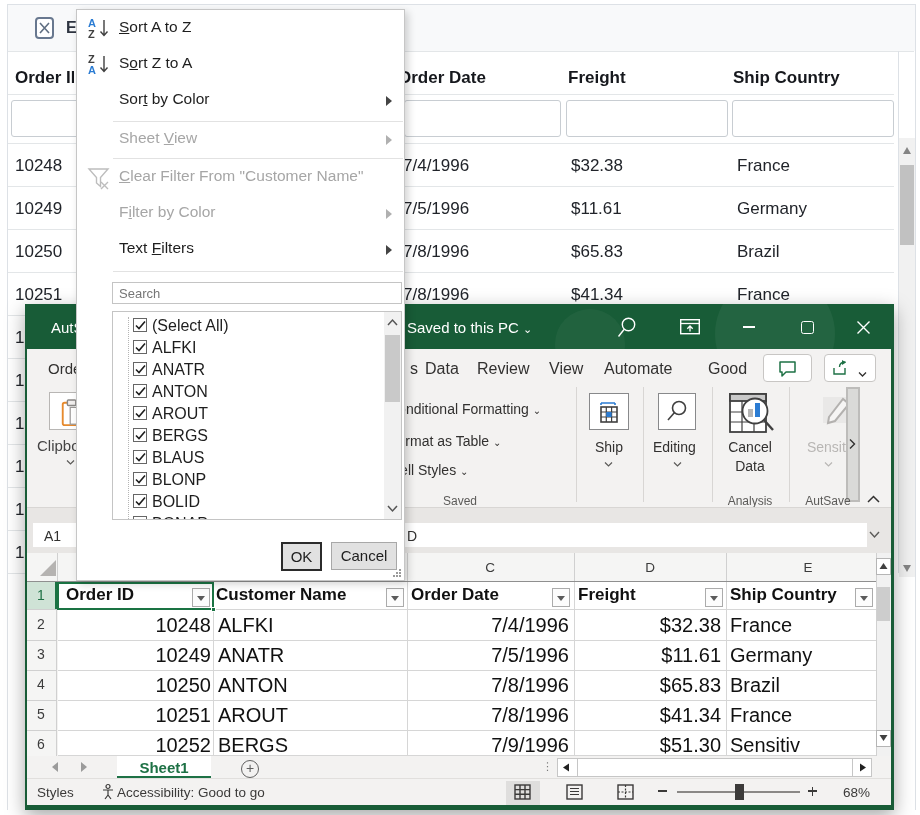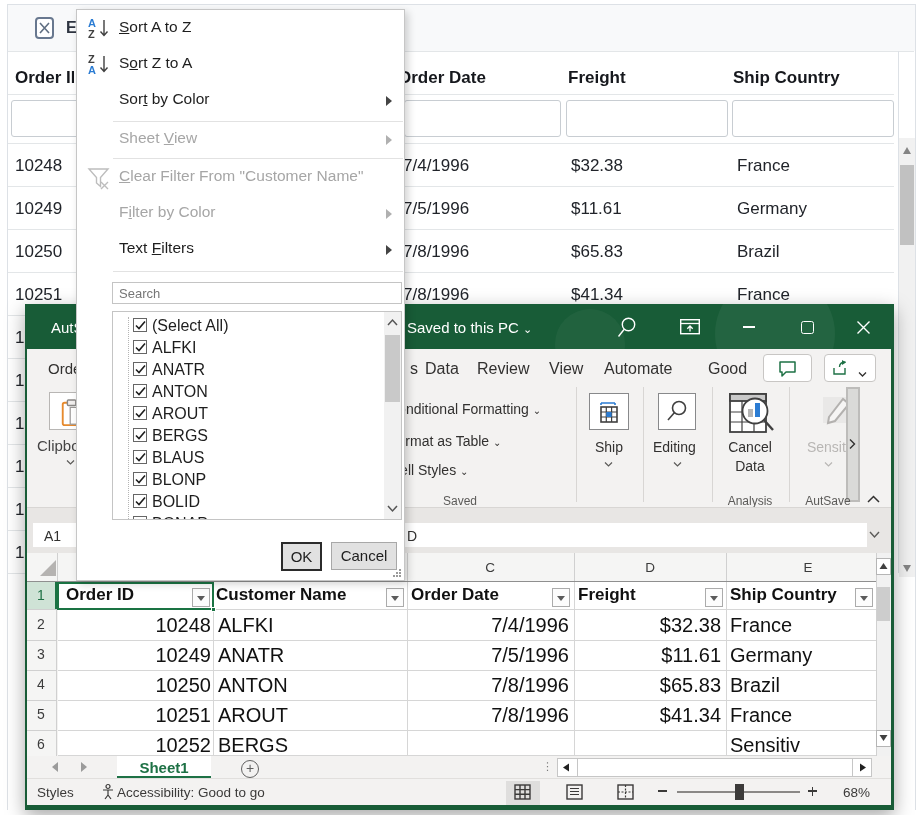--- a/index.html
+++ b/index.html
@@ -280,24 +280,26 @@
     <div class="a cell" style="left:32px;top:426px;width:154px;text-align:right;">10252</div>
     <div class="a cell" style="left:193px;top:306px;">ALFKI</div>
     <div class="a cell" style="left:193px;top:336px;">ANATR</div>
     <div class="a cell" style="left:193px;top:366px;">ANTON</div>
     <div class="a cell" style="left:193px;top:396px;">AROUT</div>
     <div class="a cell" style="left:193px;top:426px;">BERGS</div>
     <div class="a cell" style="left:400px;top:306px;width:144px;text-align:right;">7/4/1996</div>
     <div class="a cell" style="left:400px;top:336px;width:144px;text-align:right;">7/5/1996</div>
     <div class="a cell" style="left:400px;top:366px;width:144px;text-align:right;">7/8/1996</div>
     <div class="a cell" style="left:400px;top:396px;width:144px;text-align:right;">7/8/1996</div>
+    <div class="a cell" style="left:400px;top:426px;width:144px;text-align:right;">7/9/1996</div>
     <div class="a cell" style="left:560px;top:306px;width:136px;text-align:right;">$32.38</div>
     <div class="a cell" style="left:560px;top:336px;width:136px;text-align:right;">$11.61</div>
     <div class="a cell" style="left:560px;top:366px;width:136px;text-align:right;">$65.83</div>
     <div class="a cell" style="left:560px;top:396px;width:136px;text-align:right;">$41.34</div>
+    <div class="a cell" style="left:560px;top:426px;width:136px;text-align:right;">$51.30</div>
     <div class="a cell" style="left:705px;top:306px;">France</div>
     <div class="a cell" style="left:705px;top:336px;">Germany</div>
     <div class="a cell" style="left:705px;top:366px;">Brazil</div>
     <div class="a cell" style="left:705px;top:396px;">France</div>
     <div class="a cell" style="left:705px;top:426px;">Sensitiv</div>
 
     <div class="a" style="left:851px;top:249px;width:15px;height:203px;background:#f1f1f1;border-left:1px solid #d0d0d0;"></div>
     <div class="a" style="left:851px;top:254px;width:15px;height:17px;background:#fff;border:1px solid #b5b5b5;"></div>
     <svg class="a" style="left:854px;top:258px;" width="9" height="8" viewBox="0 0 9 8">
         <path d="M4.5 1 L8.5 7 H0.5 z" fill="#404040"></path>

